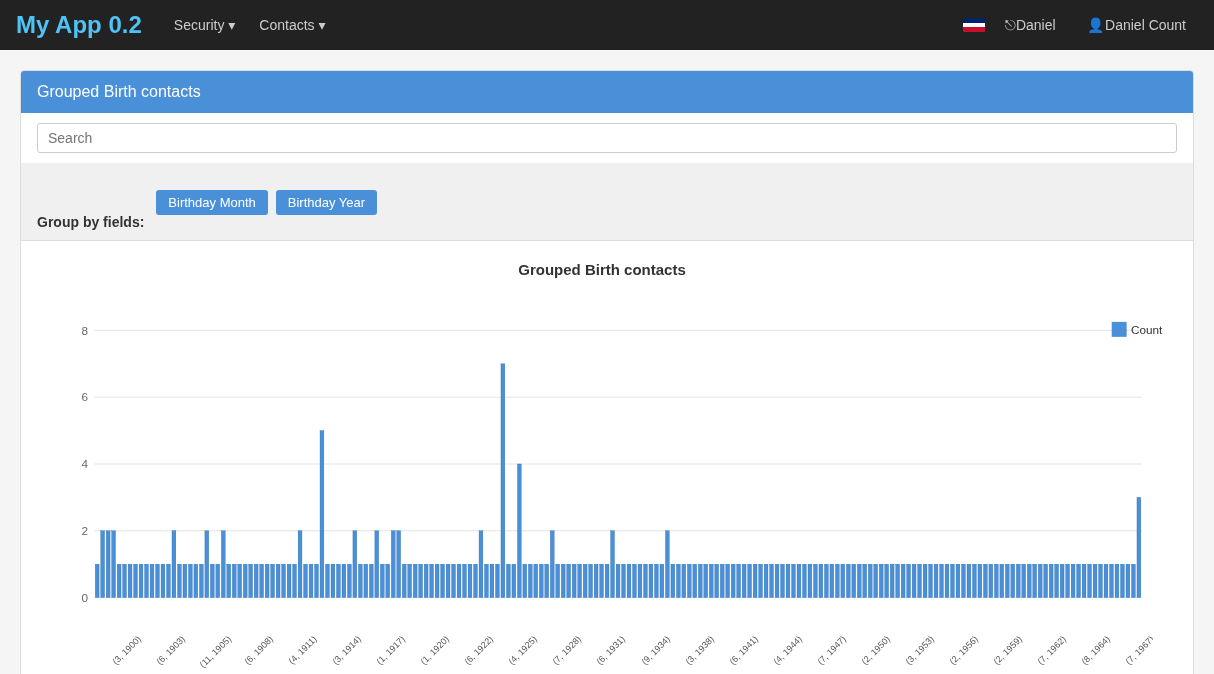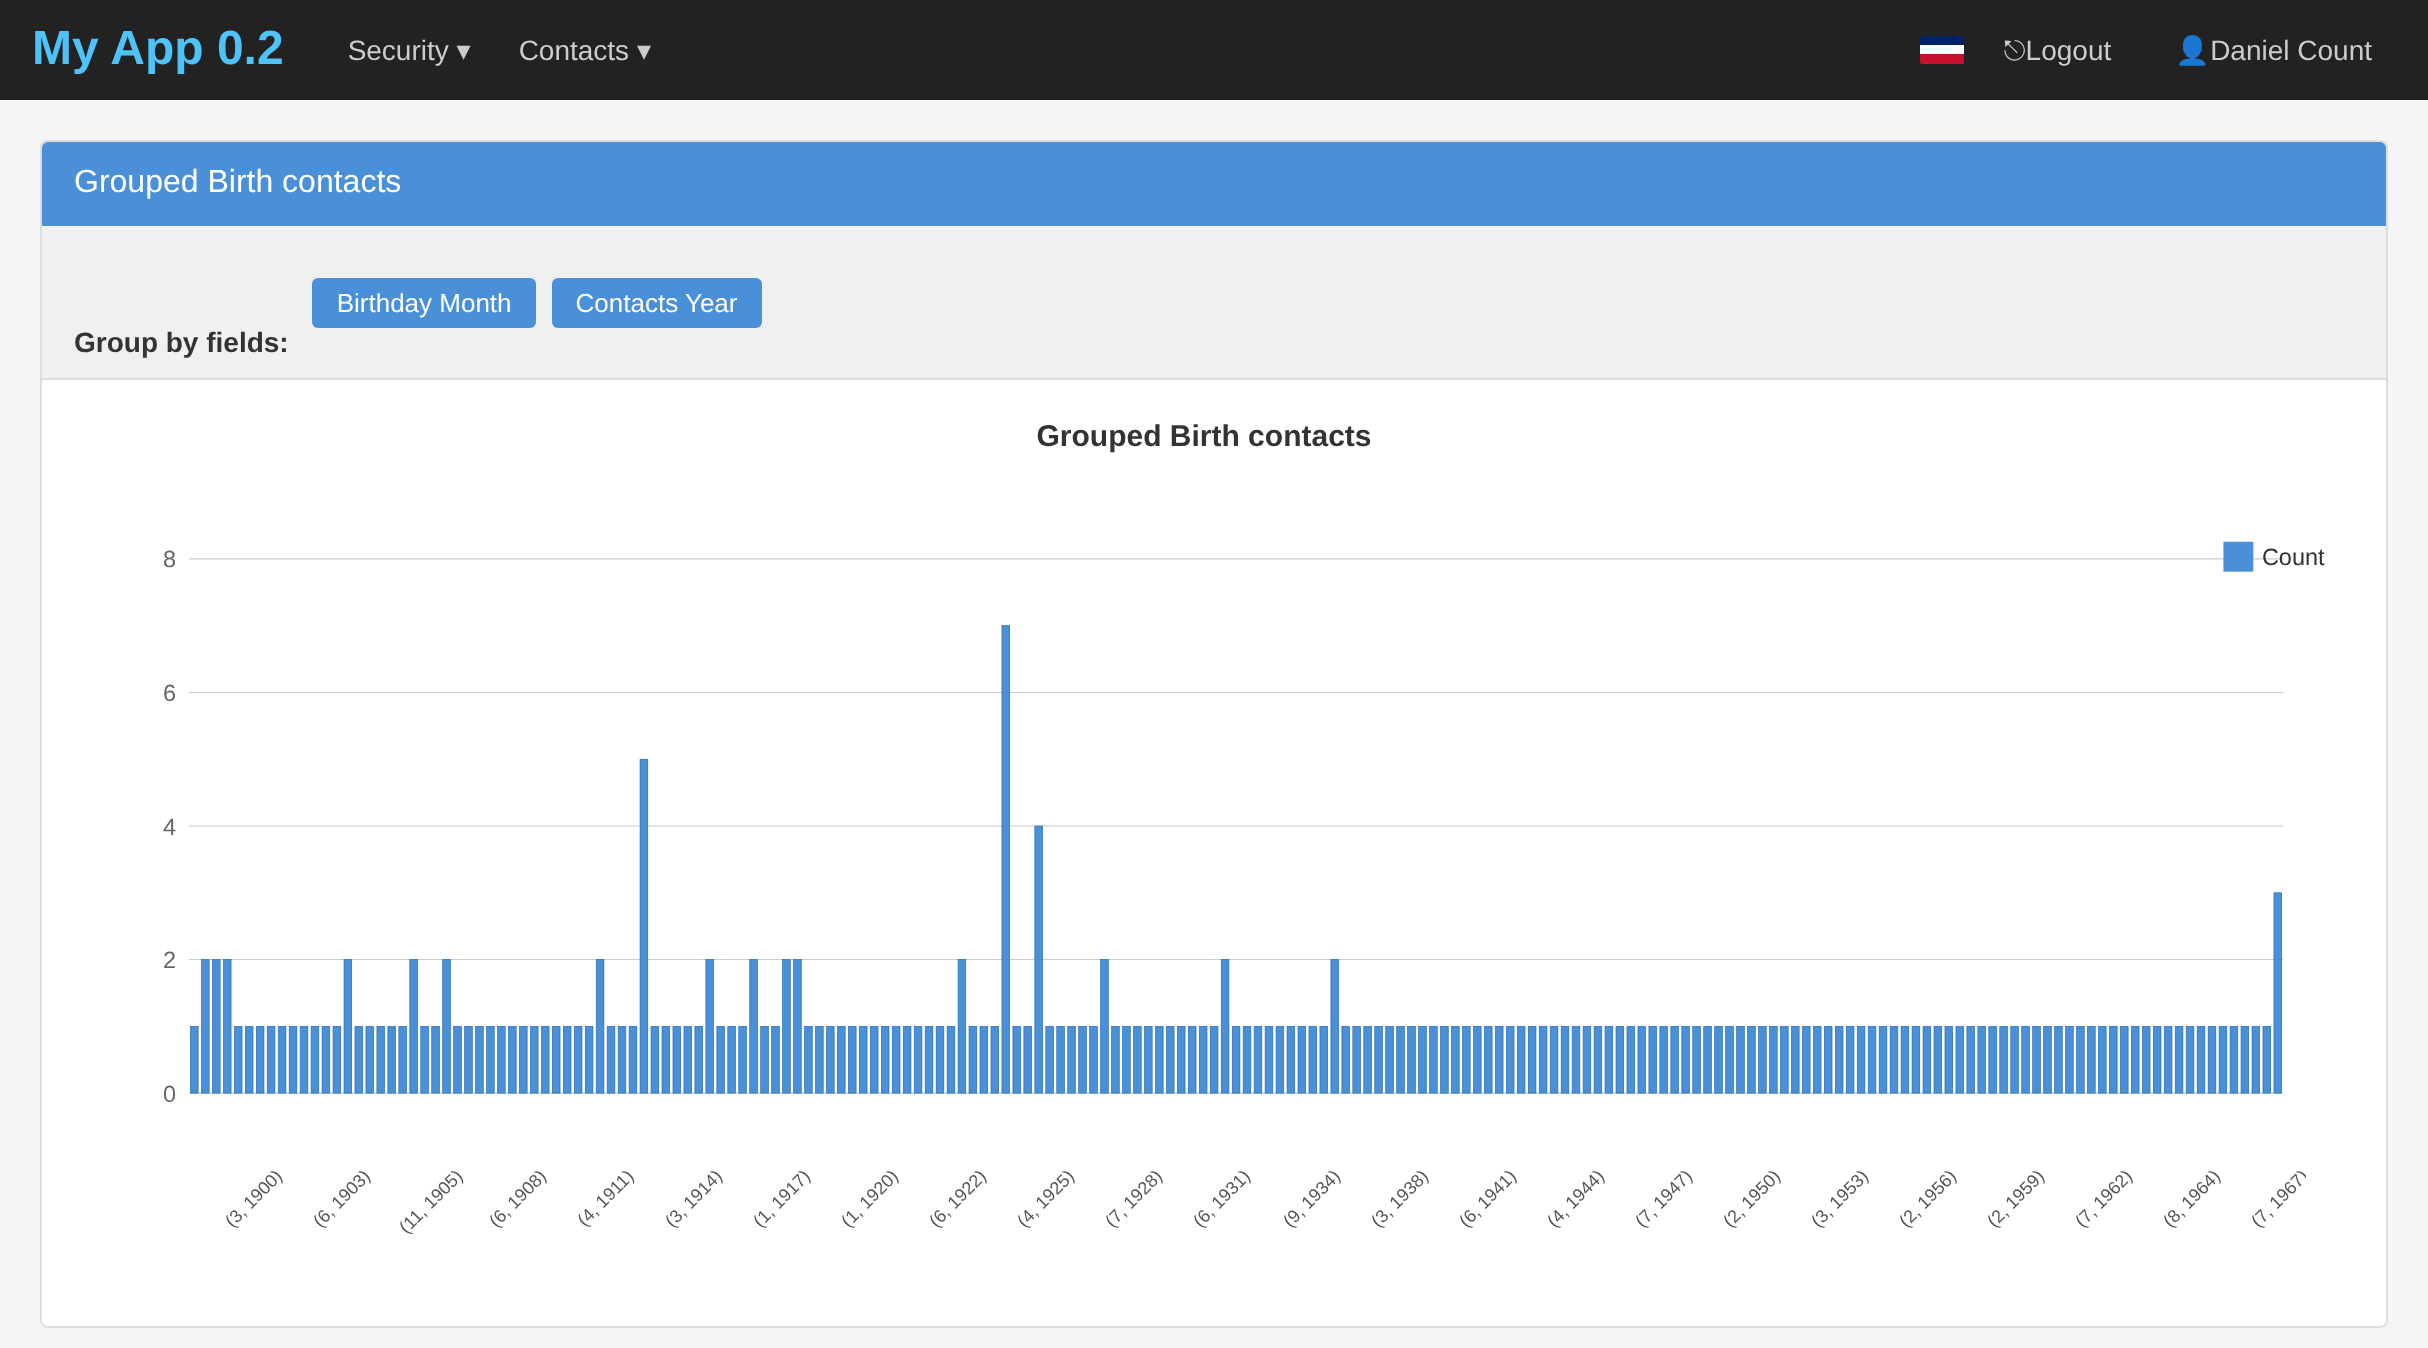--- a/index.html
+++ b/index.html
@@ -137,41 +137,44 @@
     <span>Security ▾</span>
   </div>
   <div class="nav-item">
     <span>Contacts ▾</span>
   </div>
 
   <div class="nav-right">
     <span class="flag-icon"></span>
     <div class="nav-item">
       <span>⎋ </span>
-      <span>Logout</span>
+      <span>Daniel</span>
     </div>
     <div class="nav-item">
       <span>👤 </span>
       <span>Daniel Count</span>
     </div>
   </div>
 </nav>
 
 <div class="main-content">
   <div class="card">
 
     <div class="card-header">
       <span>Grouped Birth contacts</span>
     </div>
 
+    <div class="card-search">
+      <input type="text" placeholder="Search" style="">
+    </div>
 
     <div class="card-filter">
       <span class="filter-label">Group by fields:</span>
       <button class="btn-primary">Birthday Month</button>
-      <button class="btn-primary">Contacts Year</button>
+      <button class="btn-primary">Birthday Year</button>
     </div>
 
     <div class="chart-area">
       <div class="chart-title">Grouped Birth contacts</div>
       <div class="chart-container">
         <svg class="chart-svg" id="bar-chart" viewBox="0 0 1050 310" preserveAspectRatio="xMidYMid meet">
 
           <line x1="50" y1="280" x2="1030" y2="280" stroke="#ccc" stroke-width="0.5"></line>
           <line x1="50" y1="217.5" x2="1030" y2="217.5" stroke="#ccc" stroke-width="0.5"></line>
           <line x1="50" y1="155" x2="1030" y2="155" stroke="#ccc" stroke-width="0.5"></line>

